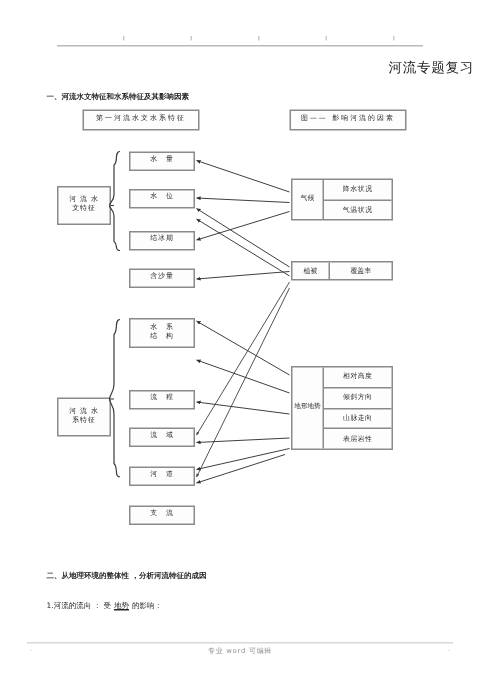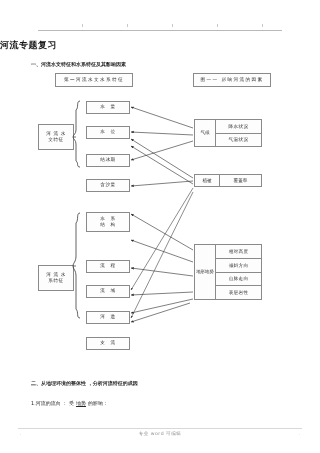--- a/index.html
+++ b/index.html
@@ -21,22 +21,22 @@
   .header-ticks{
     position:absolute;left:38px;top:24px;width:244px;height:6px;
   }
   .header-ticks span{
     position:absolute;top:0;width:1px;height:3px;background:#c9c9c9;
   }
 
   
   .doc-title{
     position:absolute;left:0;top:39px;width:316px;
-    text-align:left;
-    font-size:9px;font-weight:bold;letter-spacing:.5px;
+    text-align:right;
+    font-size:9px;font-weight:normal;letter-spacing:.5px;
     color:#1a1a1a;
   }
 
   
   .sec-head{
     position:absolute;
     font-size:5px;font-weight:bold;color:#262626;
     white-space:nowrap;
   }
   #sec1{left:31px;top:61px;}

